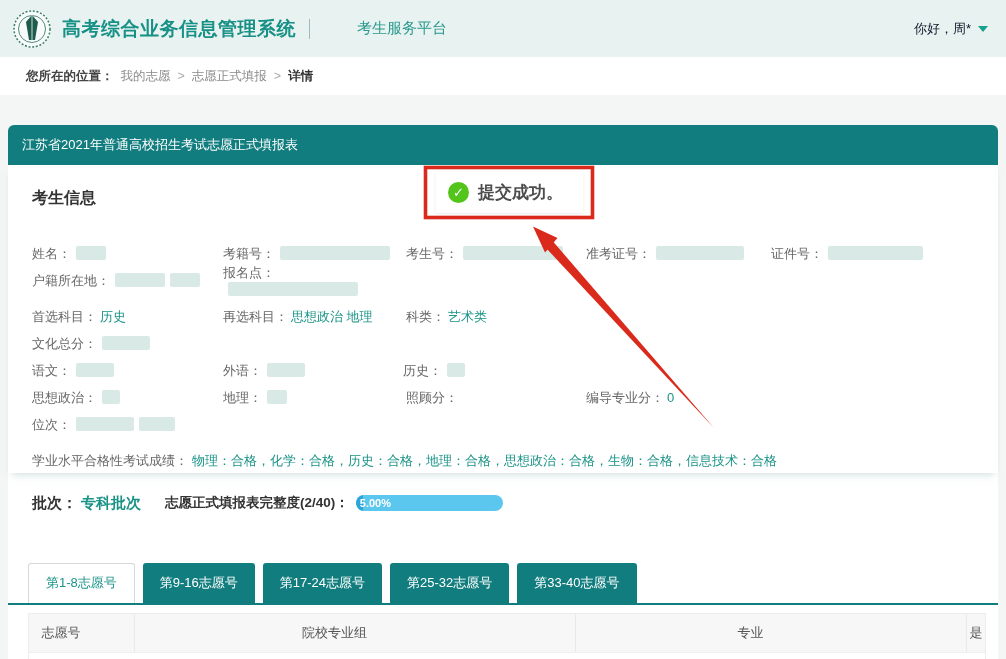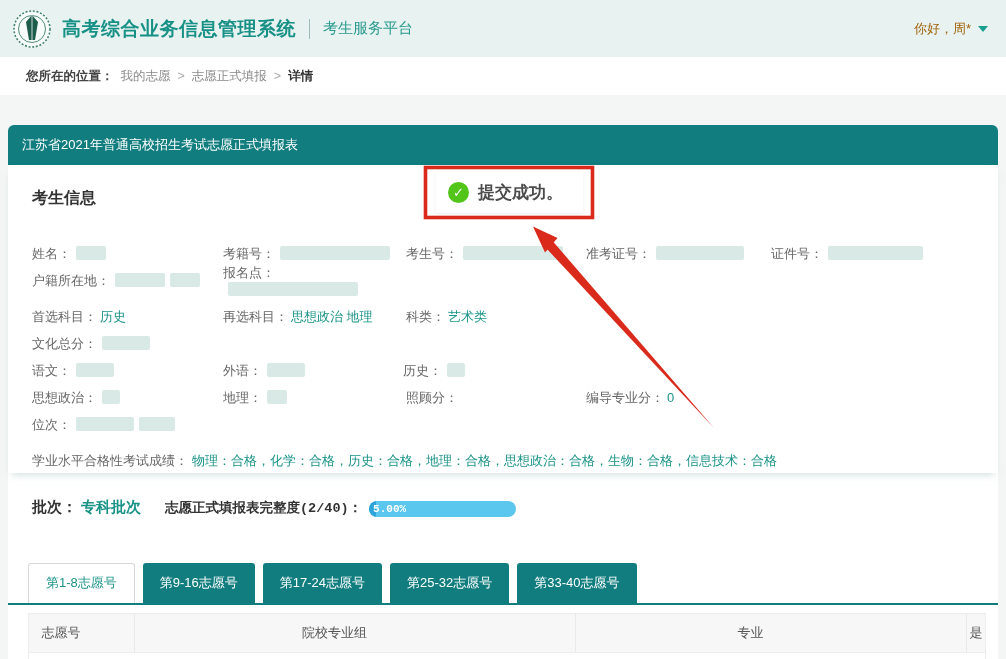--- a/index.html
+++ b/index.html
@@ -12,23 +12,23 @@
     color:#333;
   }
   
   .top-header{
     height:57px; background:#e8f3f1;
     display:flex; align-items:center; padding:0 18px 0 12px;
   }
   .logo{ width:40px; height:40px; margin-right:10px; flex:0 0 auto; }
   .sys-title{ font-size:19px; font-weight:bold; color:#179086; letter-spacing:.5px; }
   .title-divider{ width:1px; height:20px; background:#9fbdb8; margin:0 13px; }
-  .platform-title{ font-size:15px; color:#2a9a8e; }
+  .platform-title{ font-size:15px; color:#2a9a8e;margin-left:34px; }
   .spacer{ flex:1; }
-  .user-menu{ display:flex; align-items:center; gap:7px; font-size:13px; color:#a16207; cursor:pointer; }
+  .user-menu{ display:flex; align-items:center; gap:7px; font-size:13px; color:#0f172a; cursor:pointer; }
   .caret{ width:0; height:0; border-left:5px solid transparent; border-right:5px solid transparent; border-top:6px solid #18a08f; }
   
   .breadcrumb{ height:38px; background:#fff; display:flex; align-items:center; padding:0 26px; font-size:12.5px; }
   .bc-prefix{ color:#444; font-weight:bold; }
   .bc-item{ color:#8a8a8a; margin:0 7px; cursor:pointer; }
   .bc-item.current{ color:#333; font-weight:bold; cursor:default; }
   .bc-sep{ color:#aaa; }
   
   .main{ margin:30px 8px 0; }
   .panel-header{
@@ -58,21 +58,21 @@
   .info-grid{ margin-top:31px; font-size:13px; }
   .info-row{ display:flex; align-items:center; height:27px; }
   .info-row:nth-child(3){ margin-top:9px; }
   .c0{ width:191px; } .c1{ width:183px; } .c2{ width:180px; } .c3{ width:185px; } .c4{ flex:1; }
   .f-label{ color:#666; }
   .f-value{ color:#1a9387; margin-left:3px; }
   .redacted{ display:inline-block; height:14px; background:#d9e9e6; border-radius:2px; vertical-align:-2px; margin-left:5px; }
   .qual-line{ margin-top:9px; height:27px; display:flex; align-items:center; font-size:13px; }
   .qual-values{ color:#1a9387; margin-left:4px; }
   
-  .batch-row{ display:flex; align-items:flex-end; padding:16px 0 0 24px; height:44px;font-family:Liberation Mono, monospace; }
+  .batch-row{ display:flex; align-items:center; padding:16px 0 0 24px; height:44px; }
   .batch-label{ font-size:15px; font-weight:bold; color:#333; }
   .batch-value{ font-size:15px; font-weight:bold; color:#1a9387; margin-left:4px; cursor:pointer; }
   .progress-label{ font-size:13.5px; font-weight:bold; color:#333; margin-left:24px; }
   .progress{ width:147px; height:16px; background:#5cc7ee; border-radius:8px; margin-left:7px; position:relative; overflow:hidden; }
   .progress-fill{ position:absolute; left:0; top:0; bottom:0; background:#2ea5d9; border-radius:8px 0 0 8px; }
   .progress-text{ position:absolute; left:4px; top:1.5px; font-size:11px; color:#fff; font-weight:bold; line-height:13px; }
   
   .tabs{ display:flex; gap:8px; margin:46px 0 0 20px; }
   .tab{
     height:40px; line-height:40px; padding:0 17px;

